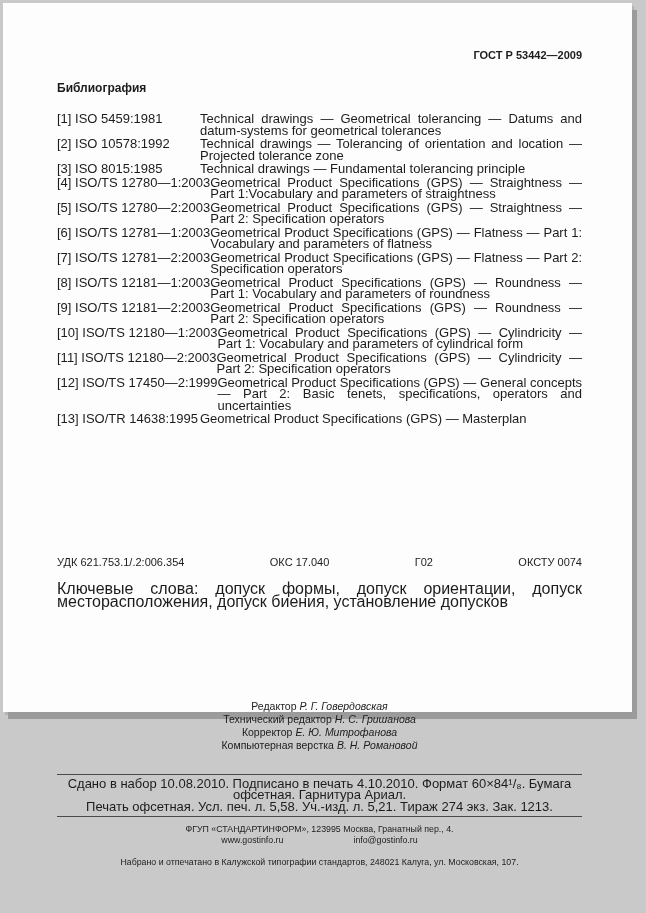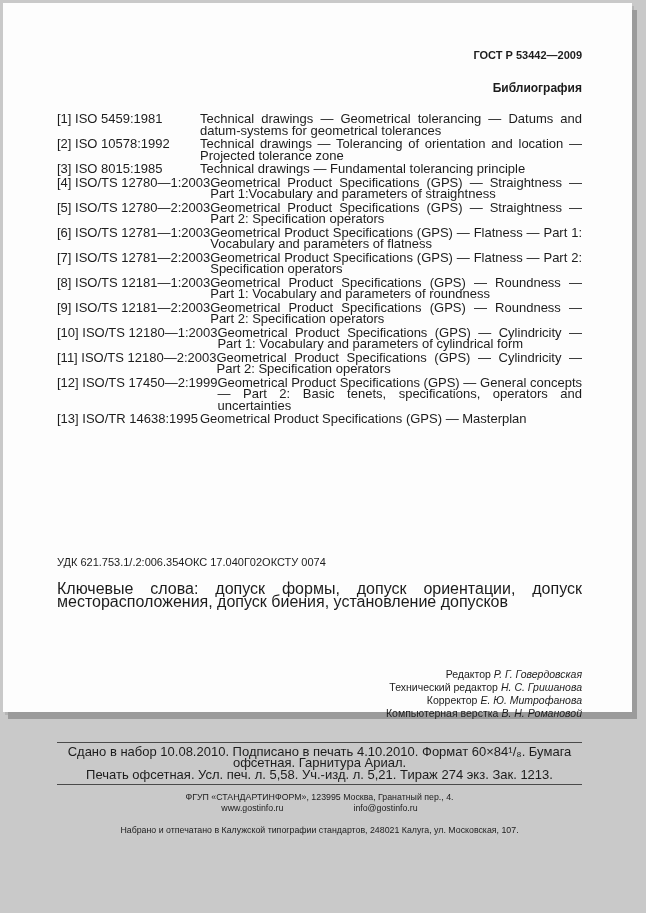--- a/index.html
+++ b/index.html
@@ -19,44 +19,44 @@
     box-sizing:border-box;
     padding:46px 50px 0 54px;
   }
   .doc-code{
     text-align:right;
     font-weight:bold;
     font-size:11px;
     margin-bottom:20px;
   }
   .title{
-    text-align:right;
+    text-align:left;
     font-weight:bold;
     font-size:12px;
     margin:5px 0 18px 0;
   }
   .bib-list{font-size:13px;line-height:11.5px;}
   .bib-row{display:flex;margin-bottom:2px;}
   .bib-ref{flex:0 0 143px;white-space:nowrap;}
   .bib-text{flex:1;text-align:justify;}
   .codes-row{
     display:flex;
-    justify-content:flex-start;
+    justify-content:space-between;
     font-size:11px;
     margin-top:131px;
   }
   .keywords{
     font-size:16px;
     line-height:13px;
     margin:14px 0 0 0;
     text-align:justify;
   }
   .staff{
-    margin-top:60px;
-    text-align:right;
+    margin-top:92px;
+    text-align:center;
     font-size:10.5px;
     line-height:13px;
   }
   .staff-name{font-style:italic;margin-left:3px;}
   hr{
     border:none;
     border-top:1px solid #4a4a4a;
     margin:0;
   }
   .rule-1{margin-top:22px;}

